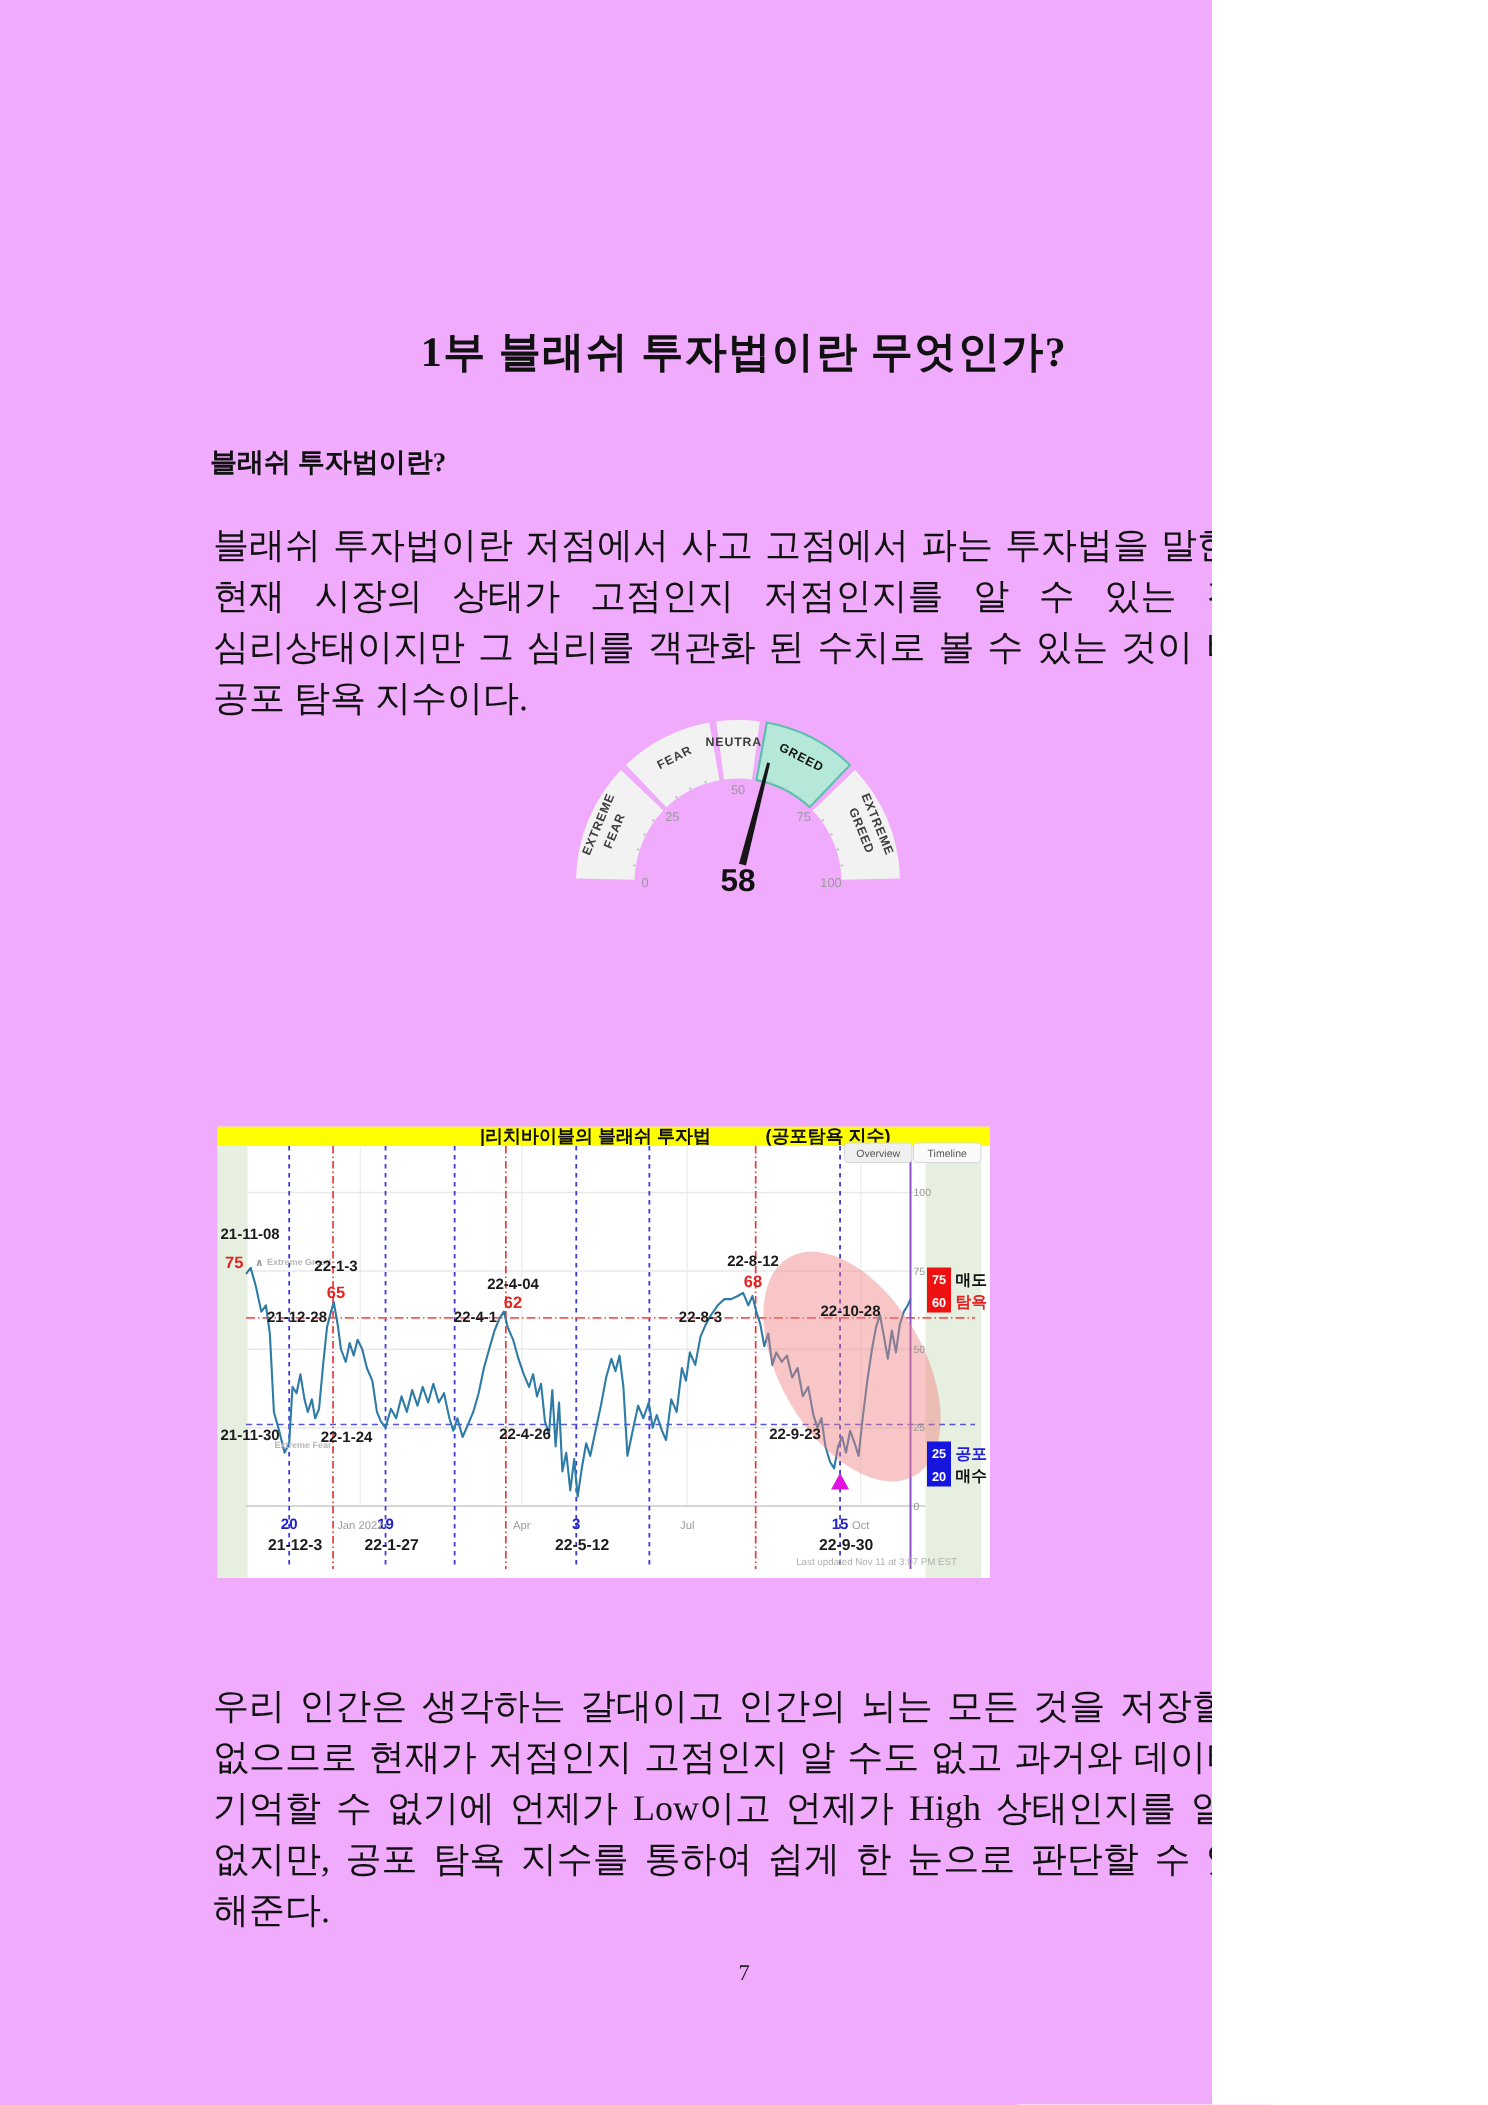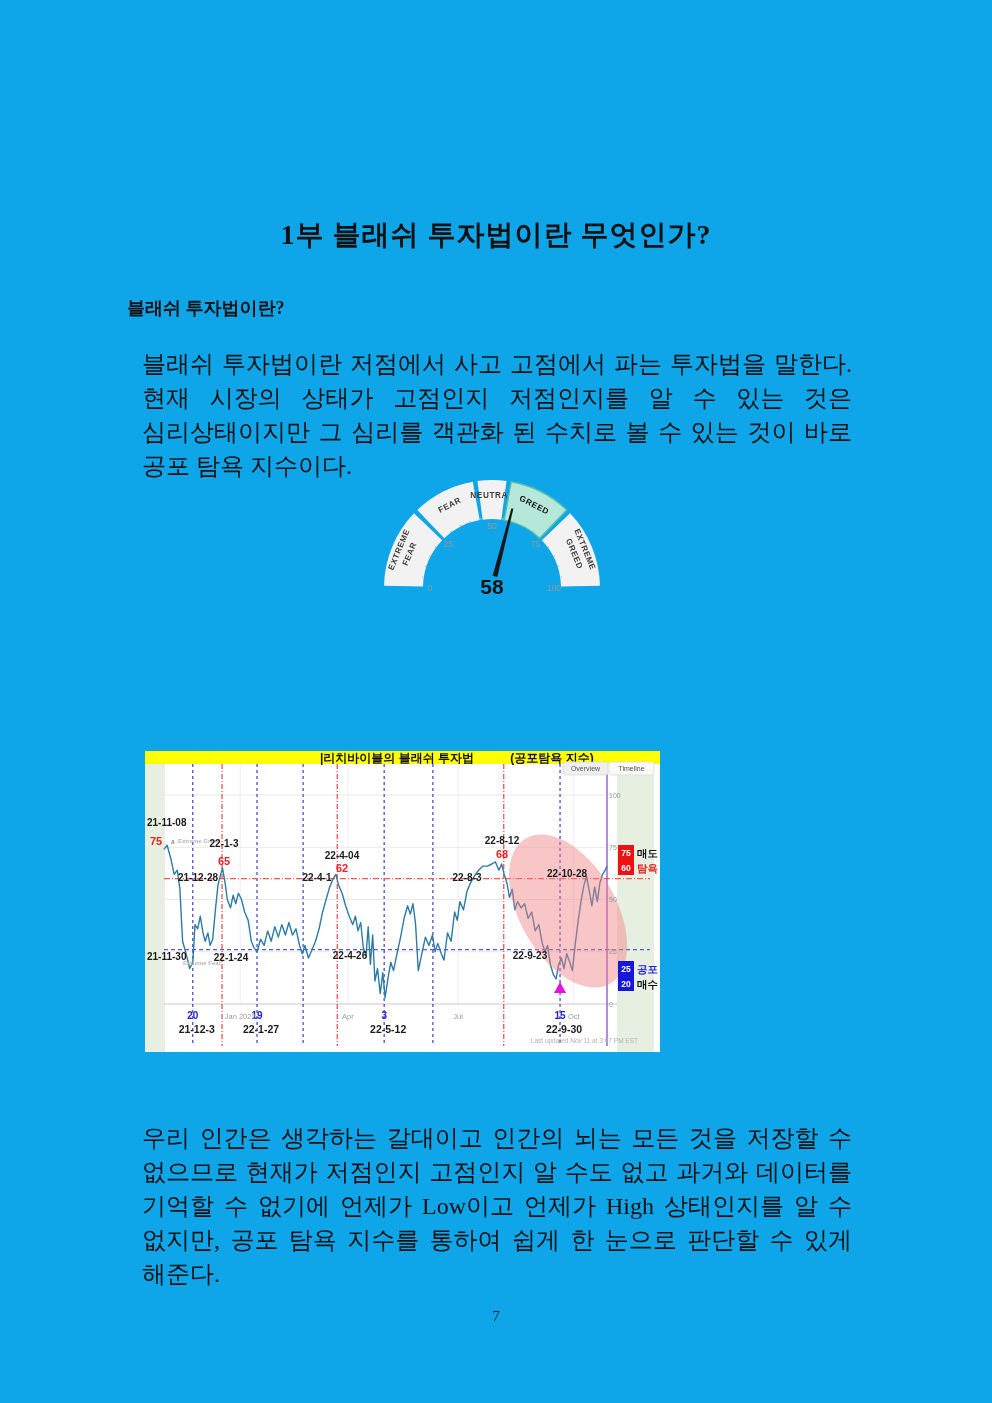--- a/index.html
+++ b/index.html
@@ -1,20 +1,20 @@
 <!DOCTYPE html>
 <html><head>
 <meta charset="utf-8">
 <style>
   html,body{margin:0;padding:0;background:#ffffff;}
-  .page{position:relative;width:992px;height:1403px;background:#0ea5e9;overflow:hidden;
+  .page{position:relative;width:808px;height:1403px;background:#f0abfc;overflow:hidden;
         font-family:"Liberation Serif","DejaVu Serif",serif;color:#111;}
   .doc-title{position:absolute;top:216px;left:0;width:992px;text-align:center;
              font-size:28px;font-weight:bold;letter-spacing:1px;}
-  .doc-heading{position:absolute;top:296px;left:127px;font-size:18px;font-weight:bold;}
+  .doc-heading{position:absolute;top:296px;left:140px;font-size:18px;font-weight:bold;}
   .para{position:absolute;left:142px;width:710px;font-size:24px;line-height:34px;
         text-align:justify;text-align-last:left;word-break:keep-all;}
   .p1{top:347px;}
   .p2{top:629px;}
   .p3{top:1121px;}
   .gauge-wrap{position:absolute;top:464px;left:373px;width:246px;height:150px;}
   .chart-wrap{position:absolute;top:751px;left:145px;width:515px;height:301px;}
   .page-number{position:absolute;top:1308px;left:0;width:992px;text-align:center;font-size:15px;color:#222;}
   svg text{font-family:"Liberation Sans","DejaVu Sans",sans-serif;}
 </style>

